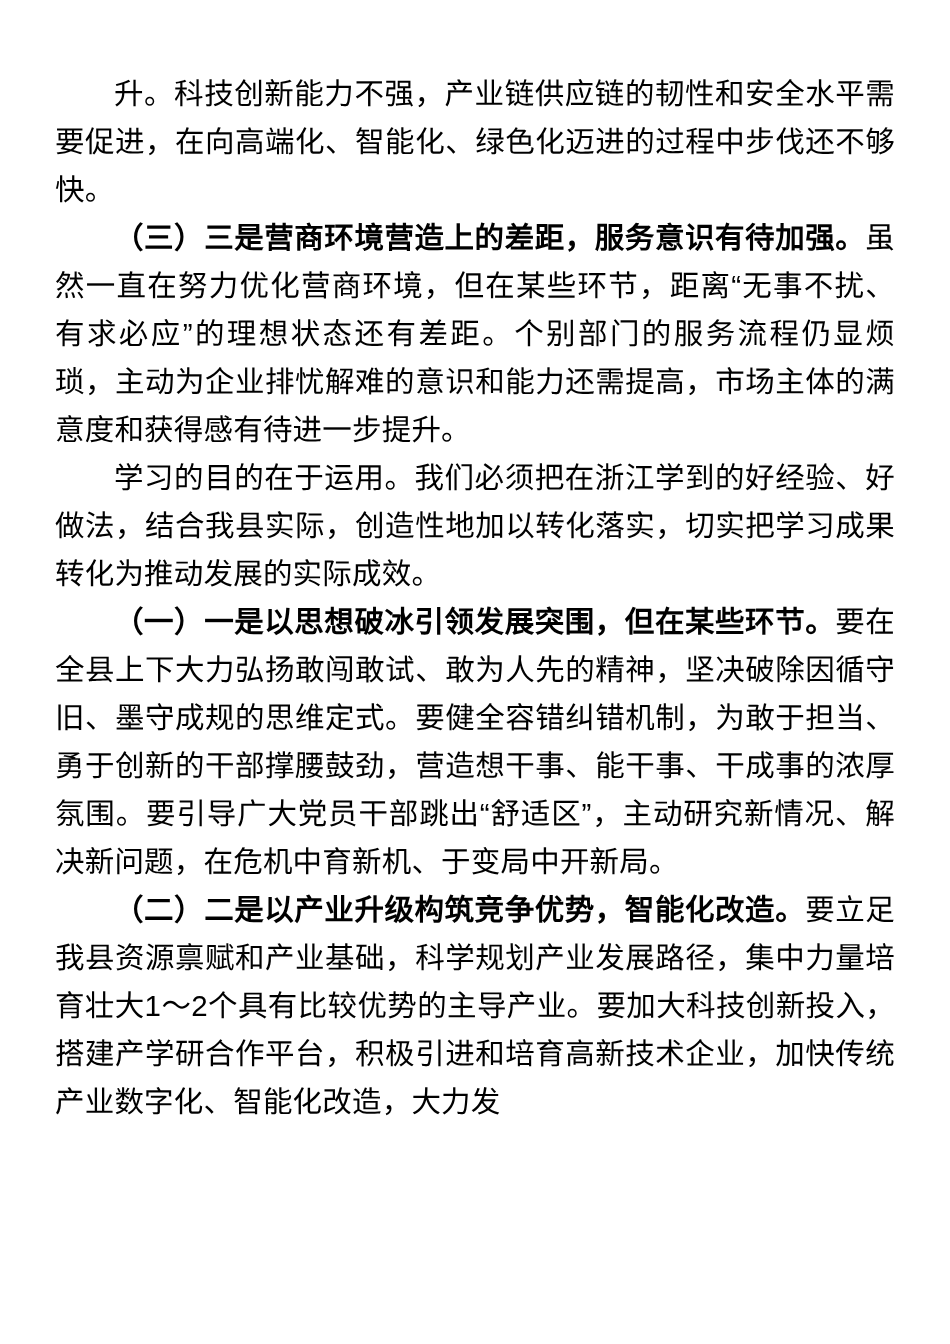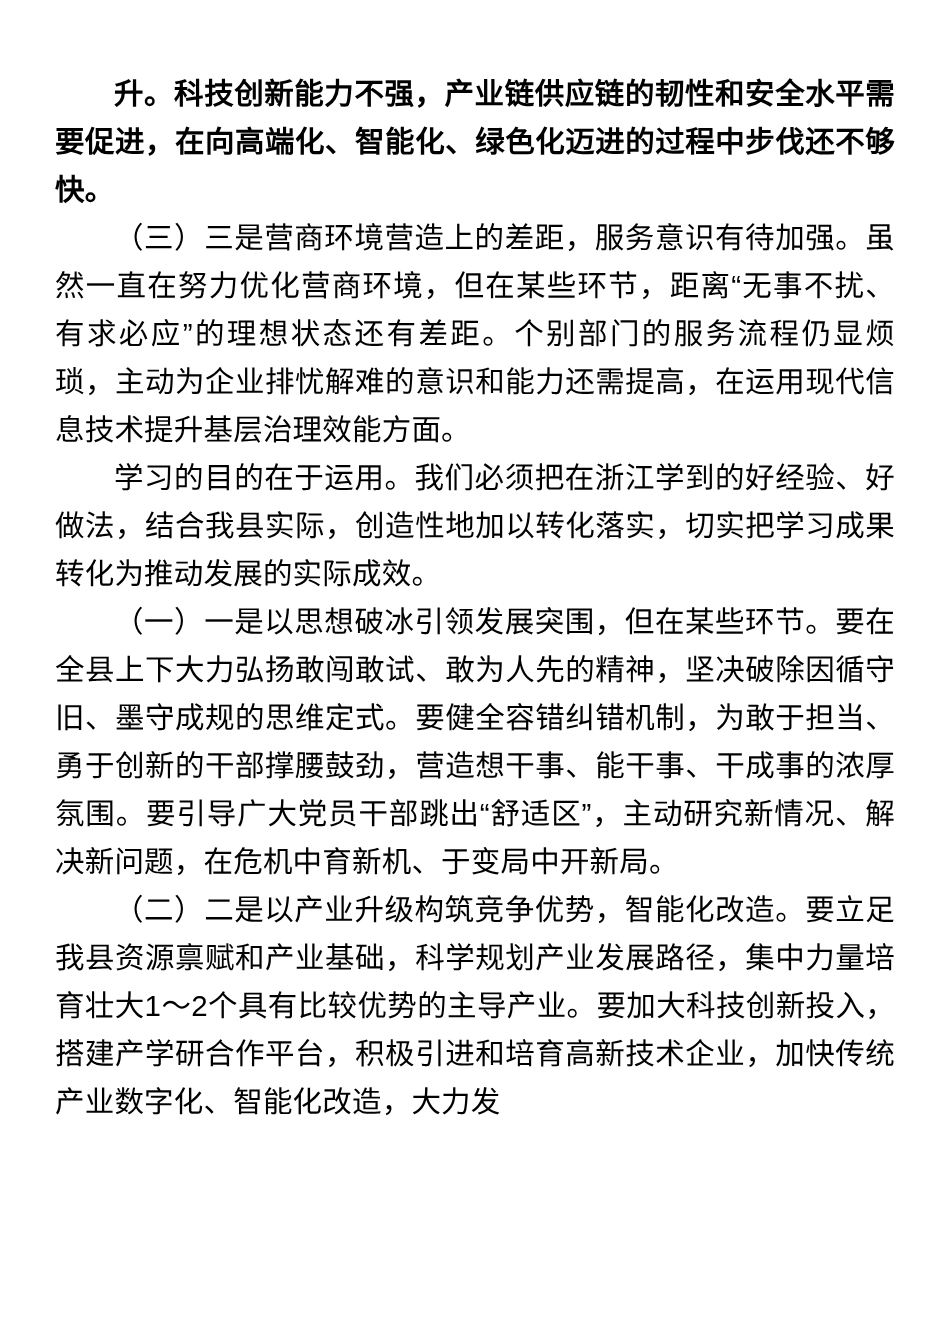--- a/index.html
+++ b/index.html
@@ -26,40 +26,39 @@
     text-align: justify;
     text-justify: inter-character;
     letter-spacing: 0.2px;
   }
   p.para {
     margin: 0;
     text-indent: 2em;
     white-space: normal;
   }
   .lead {
-    font-weight: normal;
+    font-weight: bold;
   }
   
   .cont {
     text-indent: 0;
-    font-weight: bold;
   }
 </style>
 </head>
 <body>
 
 <div class="page">
   <div class="doc-body">
 
     <p class="para cont">
       <span>升。科技创新能力不强，产业链供应链的韧性和安全水平需要促进，在向高端化、智能化、绿色化迈进的过程中步伐还不够快。</span>
     </p>
 
     <p class="para">
-      <span class="lead">（三）三是营商环境营造上的差距，服务意识有待加强。</span><span>虽然一直在努力优化营商环境，但在某些环节，距离“无事不扰、有求必应”的理想状态还有差距。个别部门的服务流程仍显烦琐，主动为企业排忧解难的意识和能力还需提高，在运用现代信息技术提升基层治理效能方面。</span>
+      <span class="lead">（三）三是营商环境营造上的差距，服务意识有待加强。</span><span>虽然一直在努力优化营商环境，但在某些环节，距离“无事不扰、有求必应”的理想状态还有差距。个别部门的服务流程仍显烦琐，主动为企业排忧解难的意识和能力还需提高，市场主体的满意度和获得感有待进一步提升。</span>
     </p>
 
 
 
     <p class="para">
       <span>学习的目的在于运用。我们必须把在浙江学到的好经验、好做法，结合我县实际，创造性地加以转化落实，切实把学习成果转化为推动发展的实际成效。</span>
     </p>
 
     <p class="para">
       <span class="lead">（一）一是以思想破冰引领发展突围，但在某些环节。</span><span>要在全县上下大力弘扬敢闯敢试、敢为人先的精神，坚决破除因循守旧、墨守成规的思维定式。要健全容错纠错机制，为敢于担当、勇于创新的干部撑腰鼓劲，营造想干事、能干事、干成事的浓厚氛围。要引导广大党员干部跳出“舒适区”，主动研究新情况、解决新问题，在危机中育新机、于变局中开新局。</span>

